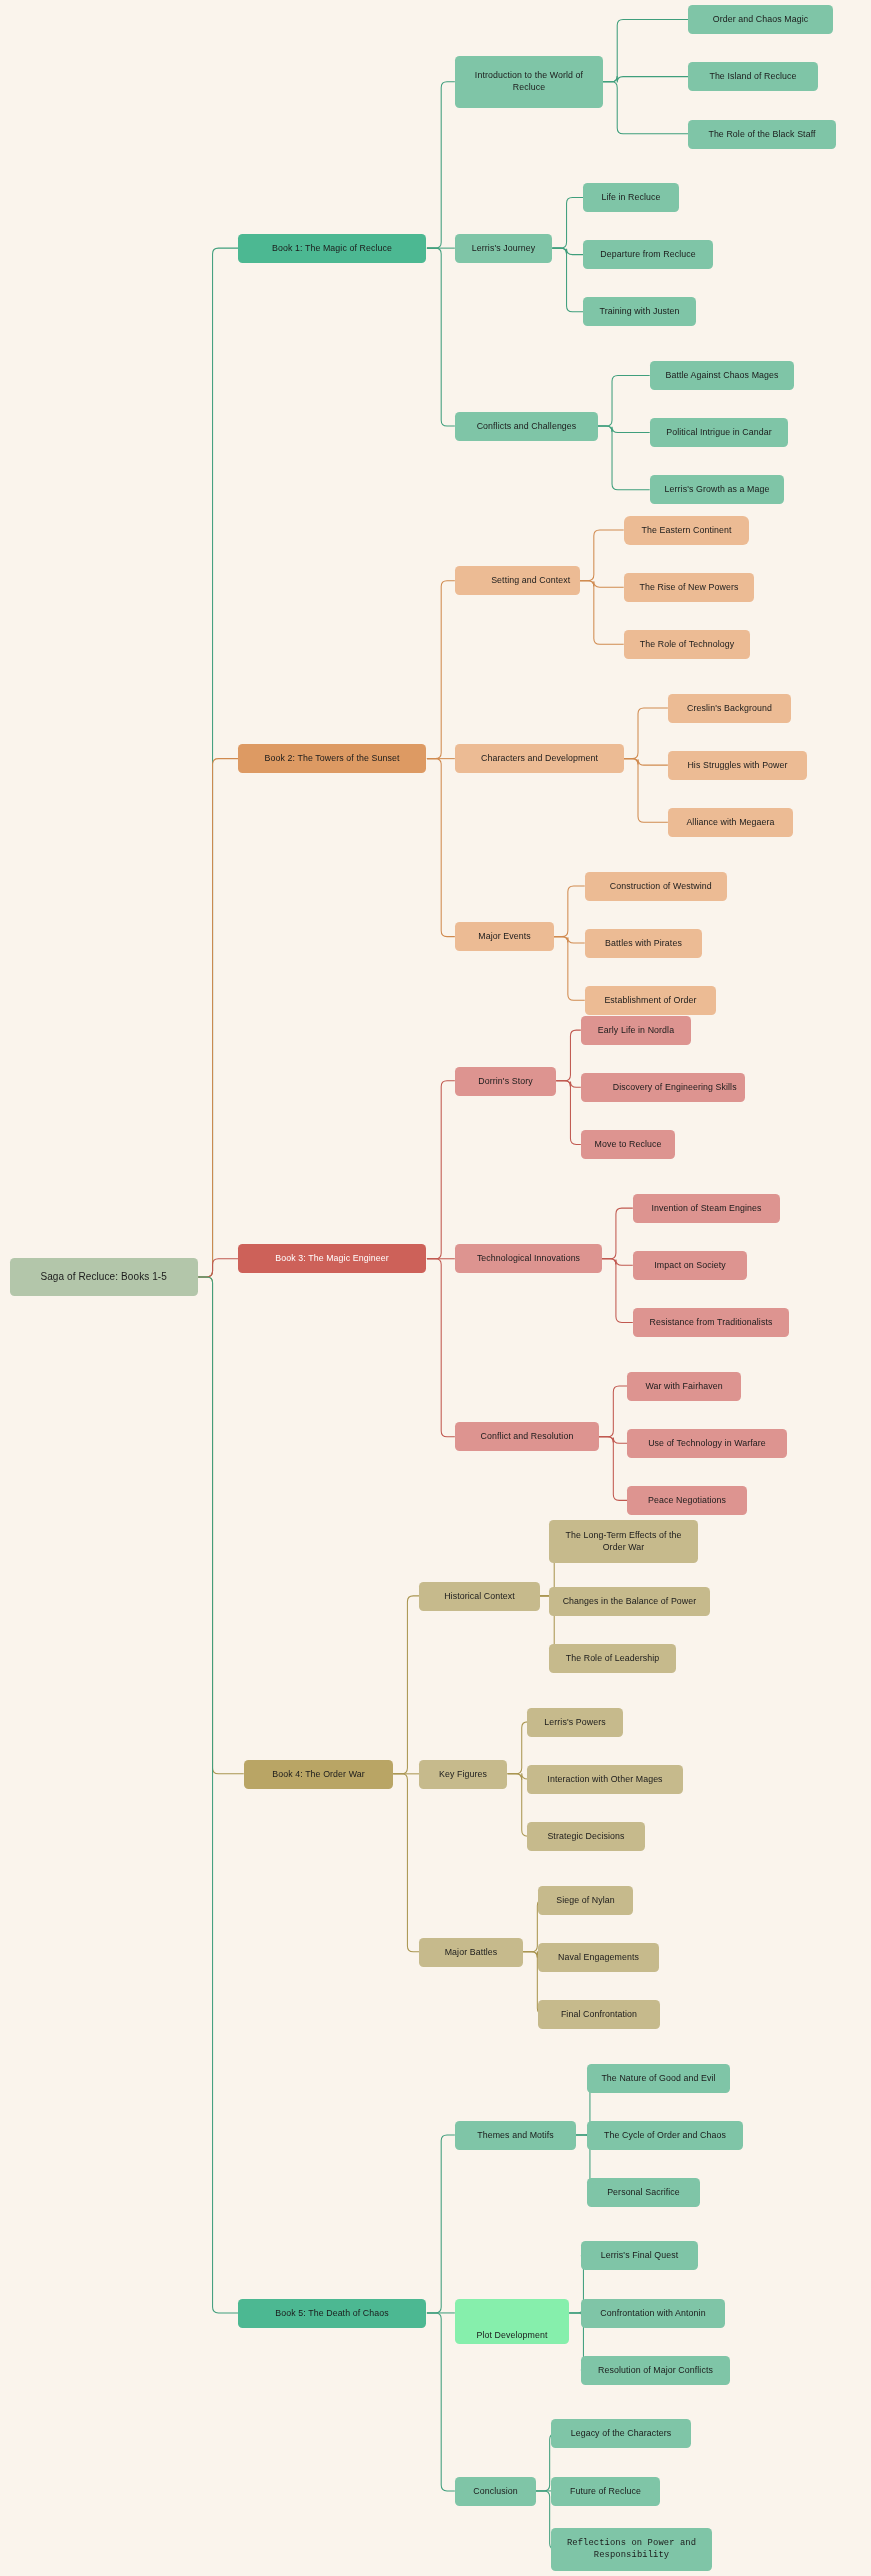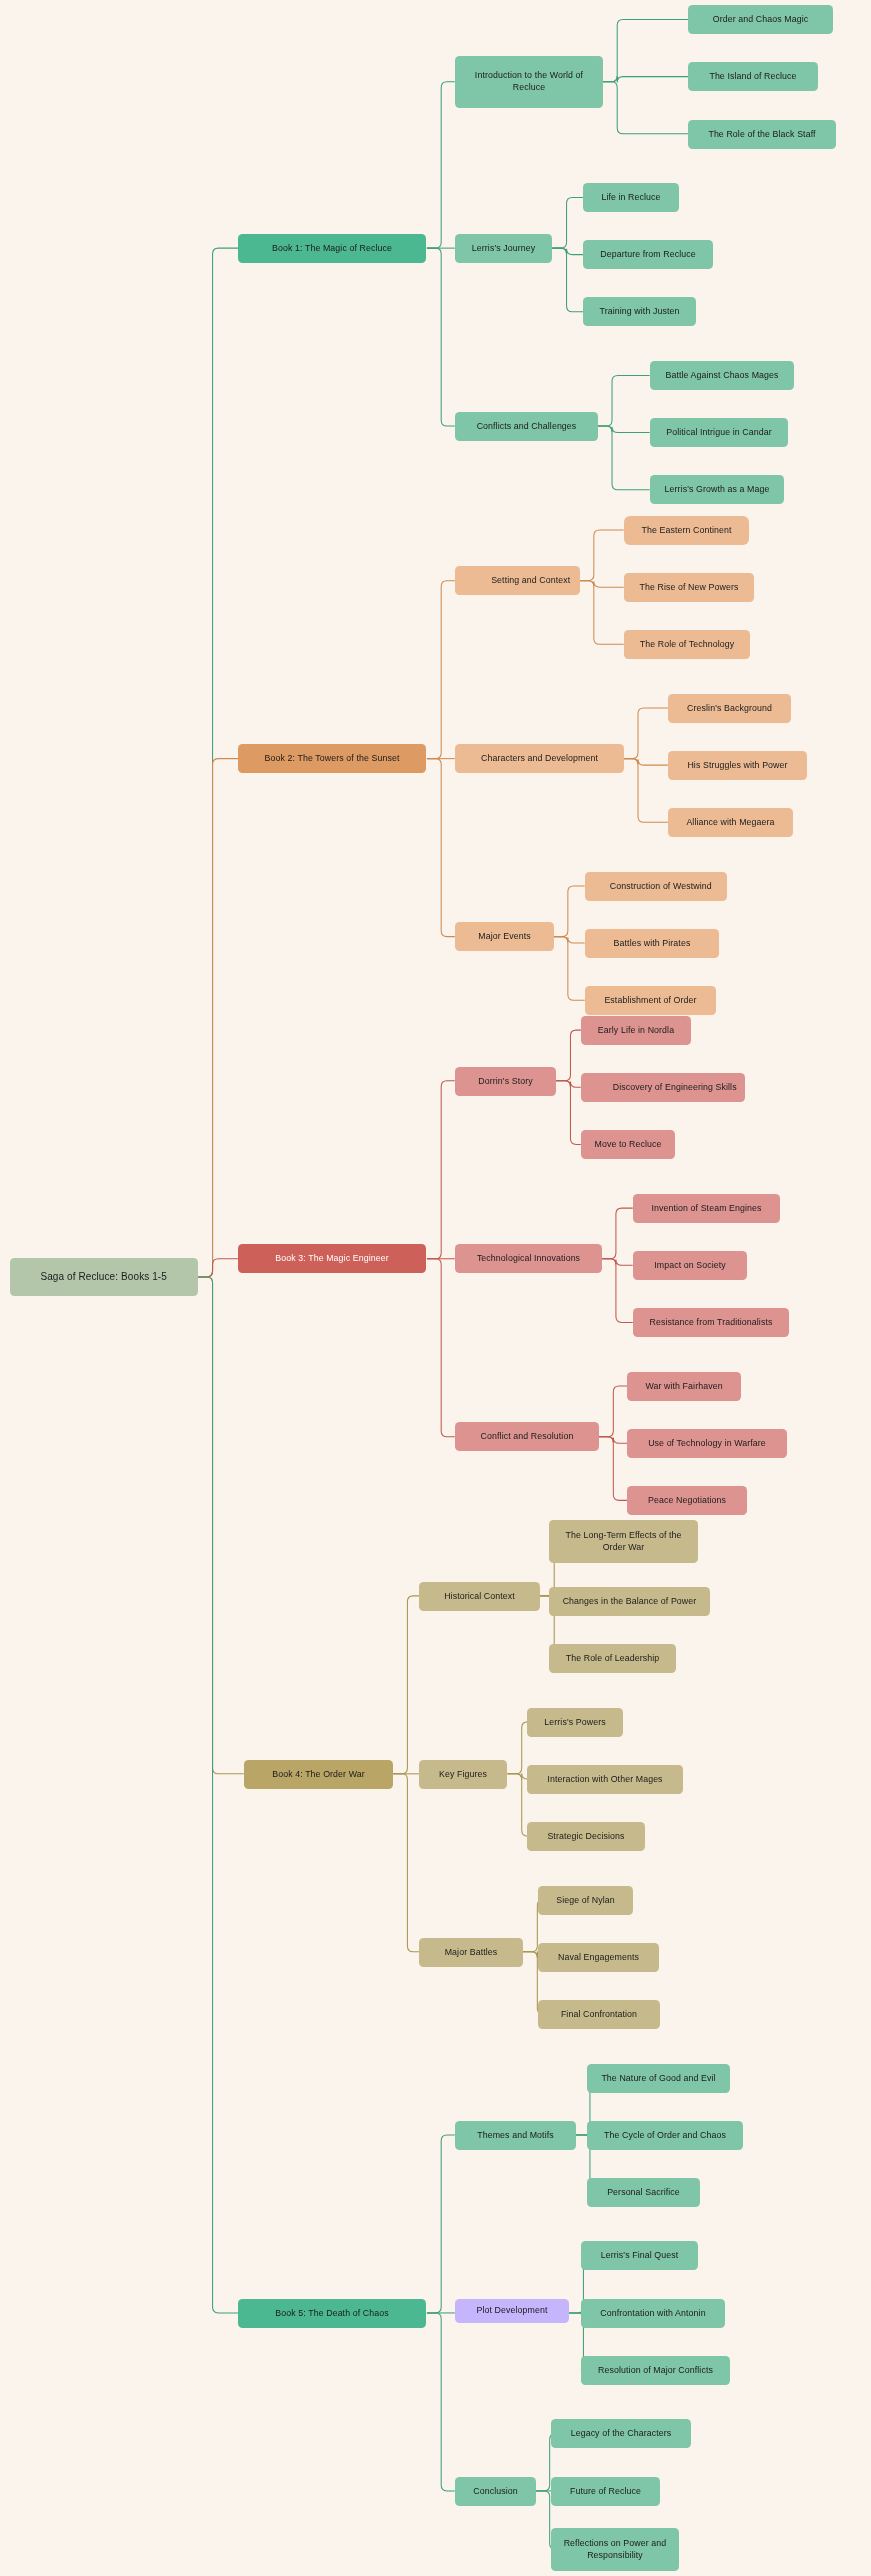--- a/index.html
+++ b/index.html
@@ -167,21 +167,21 @@
       </div>
       <div class="node leaf" style="left: 668px; top: 808px; width: 125px; height: 29px; background: rgb(236, 187, 148);">
         <span>Alliance with Megaera</span>
       </div>
       <div class="node branch" style="left: 455px; top: 922px; width: 99px; height: 29px; background: rgb(236, 187, 148);">
         <span>Major Events</span>
       </div>
       <div class="node leaf" style="left: 585px; top: 872px; width: 142px; height: 29px; background: rgb(236, 187, 148); padding-left: 16px;">
         <span>Construction of Westwind</span>
       </div>
-      <div class="node leaf" style="left: 585px; top: 929px; width: 134px; height: 29px; background: rgb(236, 187, 148);">
+      <div class="node leaf" style="left: 585px; top: 929px; width: 117px; height: 29px; background: rgb(236, 187, 148);">
         <span>Battles with Pirates</span>
       </div>
       <div class="node leaf" style="left: 585px; top: 986px; width: 131px; height: 29px; background: rgb(236, 187, 148);">
         <span>Establishment of Order</span>
       </div>
       <div class="node book white-text" style="left: 238px; top: 1244px; width: 188px; height: 29px; background: rgb(205, 97, 89);">
         <span>Book 3: The Magic Engineer</span>
       </div>
       <div class="node branch" style="left: 455px; top: 1067px; width: 101px; height: 29px; background: rgb(221, 148, 144);">
         <span>Dorrin's Story</span>
@@ -266,39 +266,39 @@
       </div>
       <div class="node leaf" style="left: 587px; top: 2064px; width: 143px; height: 29px; background: rgb(127, 197, 167);">
         <span>The Nature of Good and Evil</span>
       </div>
       <div class="node leaf" style="left: 587px; top: 2121px; width: 156px; height: 29px; background: rgb(127, 197, 167);">
         <span>The Cycle of Order and Chaos</span>
       </div>
       <div class="node leaf" style="left: 587px; top: 2178px; width: 113px; height: 29px; background: rgb(127, 197, 167);">
         <span>Personal Sacrifice</span>
       </div>
-      <div class="node branch" style="left: 455px; top: 2299px; width: 114px; height: 24px; background: #c4b5fd;">
+      <div class="node branch" style="left: 455px; top: 2299px; width: 114px; height: 45px; background: #86efac; align-items: flex-end;">
         <span>Plot Development</span>
       </div>
       <div class="node leaf" style="left: 581px; top: 2241px; width: 117px; height: 29px; background: rgb(127, 197, 167);">
         <span>Lerris's Final Quest</span>
       </div>
       <div class="node leaf" style="left: 581px; top: 2299px; width: 144px; height: 29px; background: rgb(127, 197, 167);">
         <span>Confrontation with Antonin</span>
       </div>
       <div class="node leaf" style="left: 581px; top: 2356px; width: 149px; height: 29px; background: rgb(127, 197, 167);">
         <span>Resolution of Major Conflicts</span>
       </div>
       <div class="node branch" style="left: 455px; top: 2477px; width: 81px; height: 29px; background: rgb(127, 197, 167);">
         <span>Conclusion</span>
       </div>
       <div class="node leaf" style="left: 551px; top: 2419px; width: 140px; height: 29px; background: rgb(127, 197, 167);">
         <span>Legacy of the Characters</span>
       </div>
       <div class="node leaf" style="left: 551px; top: 2477px; width: 109px; height: 29px; background: rgb(127, 197, 167);">
         <span>Future of Recluce</span>
       </div>
-      <div class="node leaf" style="left: 551px; top: 2528px; width: 128px; height: 43px; background: rgb(127, 197, 167);">
+      <div class="node leaf" style="left: 551px; top: 2528px; width: 161px; height: 43px; background: rgb(127, 197, 167); font-family: Liberation Mono, monospace;">
         <span>Reflections on Power and Responsibility</span>
       </div>
     </div>
 </div>
 
 
 </body></html>

